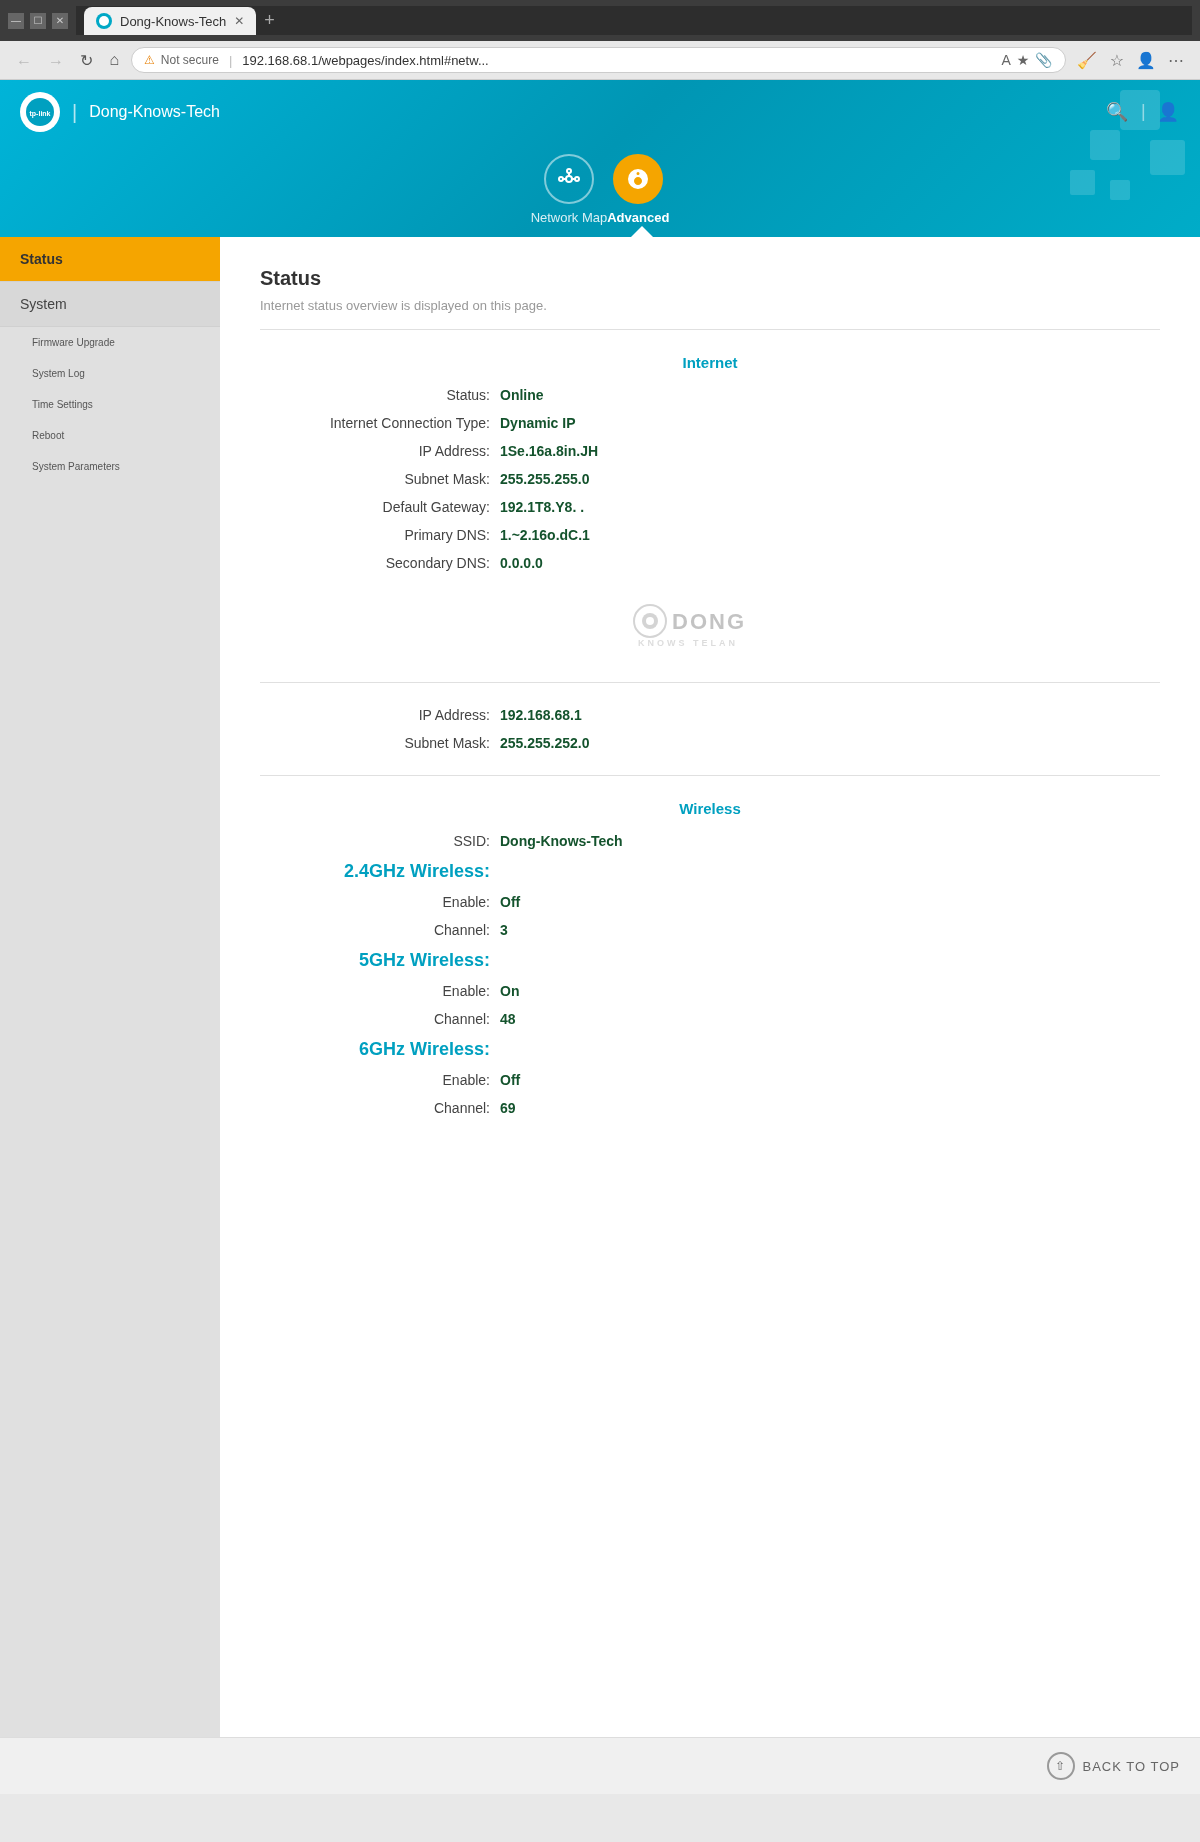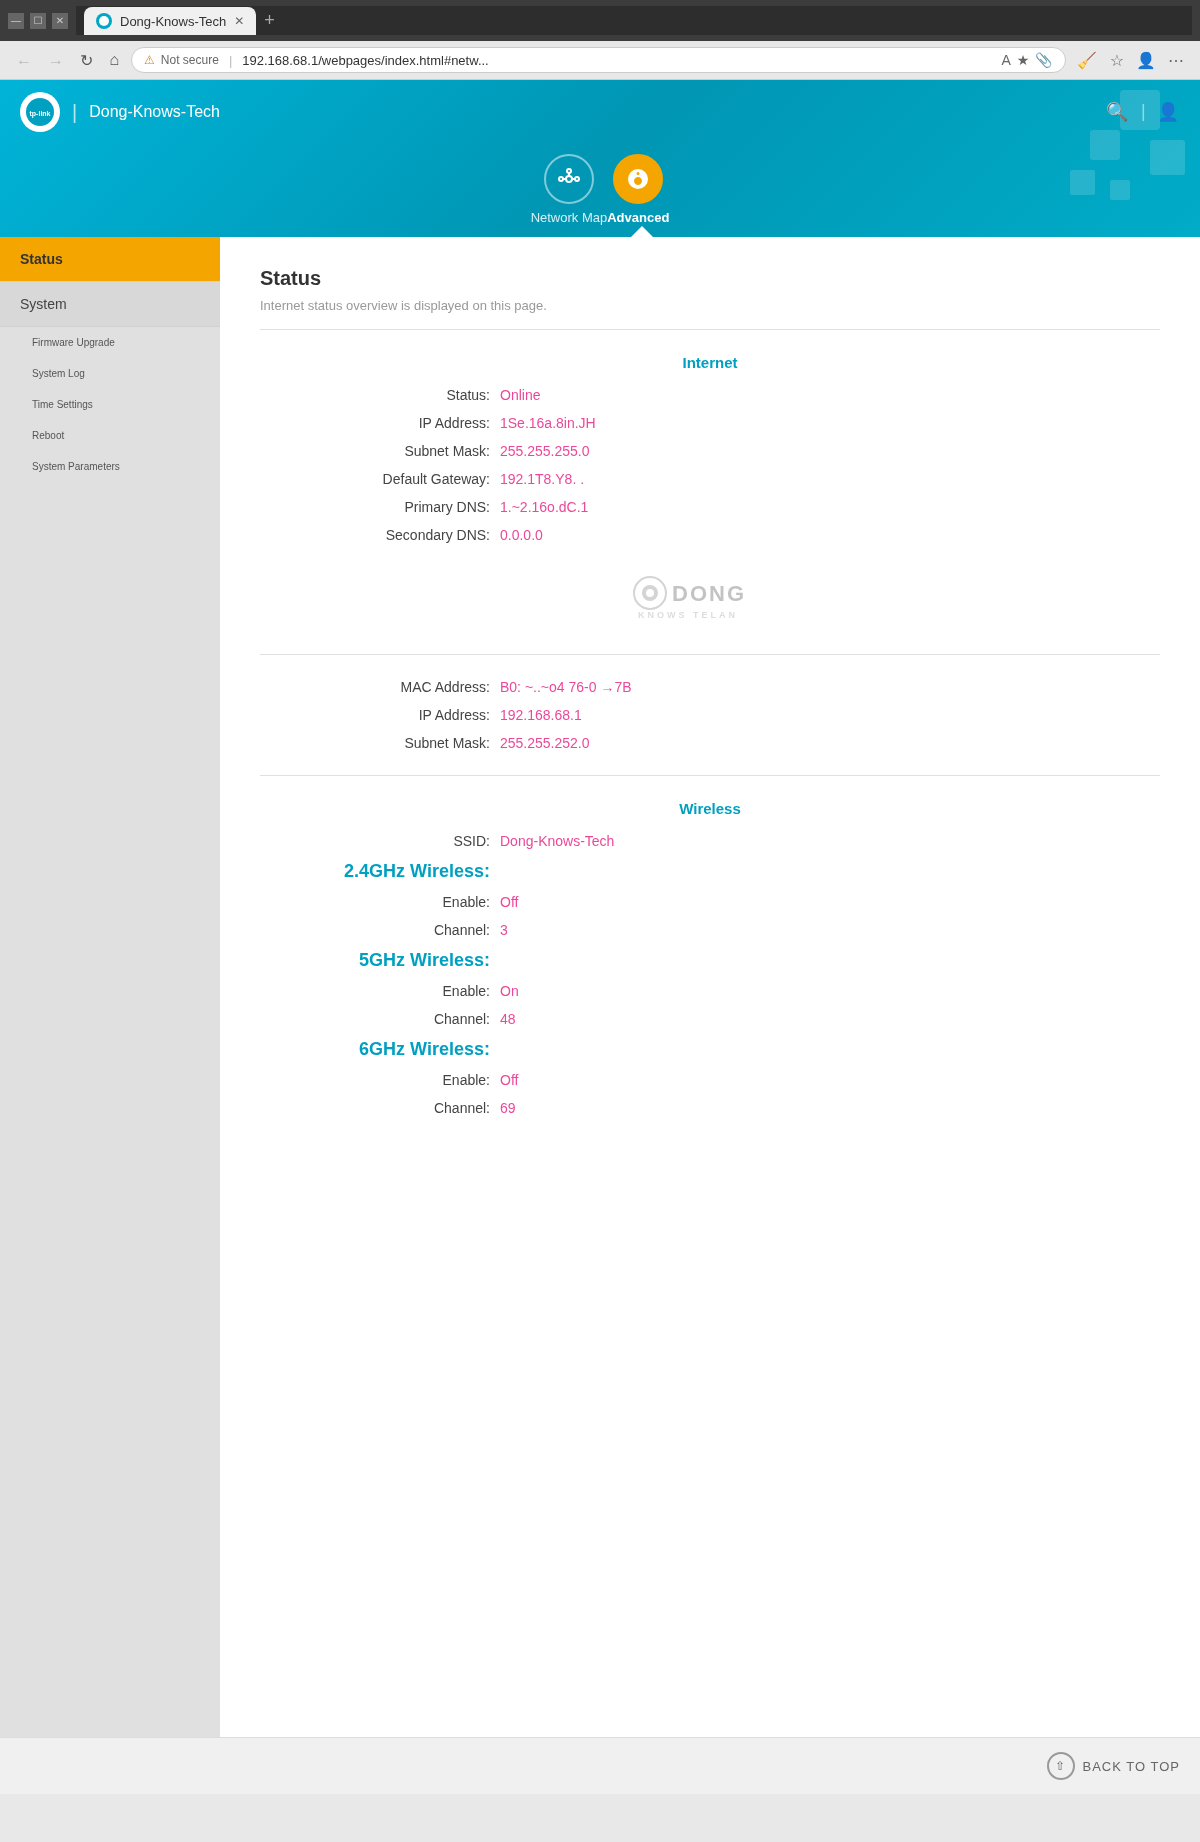--- a/index.html
+++ b/index.html
@@ -288,22 +288,23 @@
     }
     .info-label {
       text-align: right;
       width: 240px;
       flex-shrink: 0;
       color: #444;
       font-size: 14px;
       padding-right: 10px;
     }
     .info-value {
-      color: #ec4899;
+      color: #14532d;
       font-size: 14px;
+      font-weight: bold;
     }
     .section-divider {
       border: none;
       border-top: 1px solid #e0e0e0;
       margin: 24px 0;
     }
 
     
     .watermark {
       text-align: center;
@@ -493,20 +494,24 @@
       <div class="content-subtitle">Internet status overview is displayed on this page.</div>
 
       <div class="info-section">
         <div class="section-title">Internet</div>
 
         <div class="info-row">
           <div class="info-label">Status:</div>
           <div class="info-value">Online</div>
         </div>
         <div class="info-row">
+          <div class="info-label">Internet Connection Type:</div>
+          <div class="info-value">Dynamic IP</div>
+        </div>
+        <div class="info-row">
           <div class="info-label">IP Address:</div>
           <div class="info-value">1Se.16a.8in.JH</div>
         </div>
         <div class="info-row">
           <div class="info-label">Subnet Mask:</div>
           <div class="info-value">255.255.255.0</div>
         </div>
         <div class="info-row">
           <div class="info-label">Default Gateway:</div>
           <div class="info-value">192.1T8.Y8. .</div>
@@ -530,24 +535,20 @@
             <text x="42" y="38" font-size="22" font-weight="bold" fill="#888" letter-spacing="2">DONG</text>
             <text x="8" y="55" font-size="9" fill="#bbb" letter-spacing="3">KNOWS TELAN</text>
           </svg>
         </div>
       </div>
 
       <hr class="section-divider">
 
       <div class="info-section">
         <div class="info-row">
-          <div class="info-label">MAC Address:</div>
-          <div class="info-value">B0: ~..~o4 76-0  →7B</div>
-        </div>
-        <div class="info-row">
           <div class="info-label">IP Address:</div>
           <div class="info-value">192.168.68.1</div>
         </div>
         <div class="info-row">
           <div class="info-label">Subnet Mask:</div>
           <div class="info-value">255.255.252.0</div>
         </div>
       </div>
 
       <hr class="section-divider">

